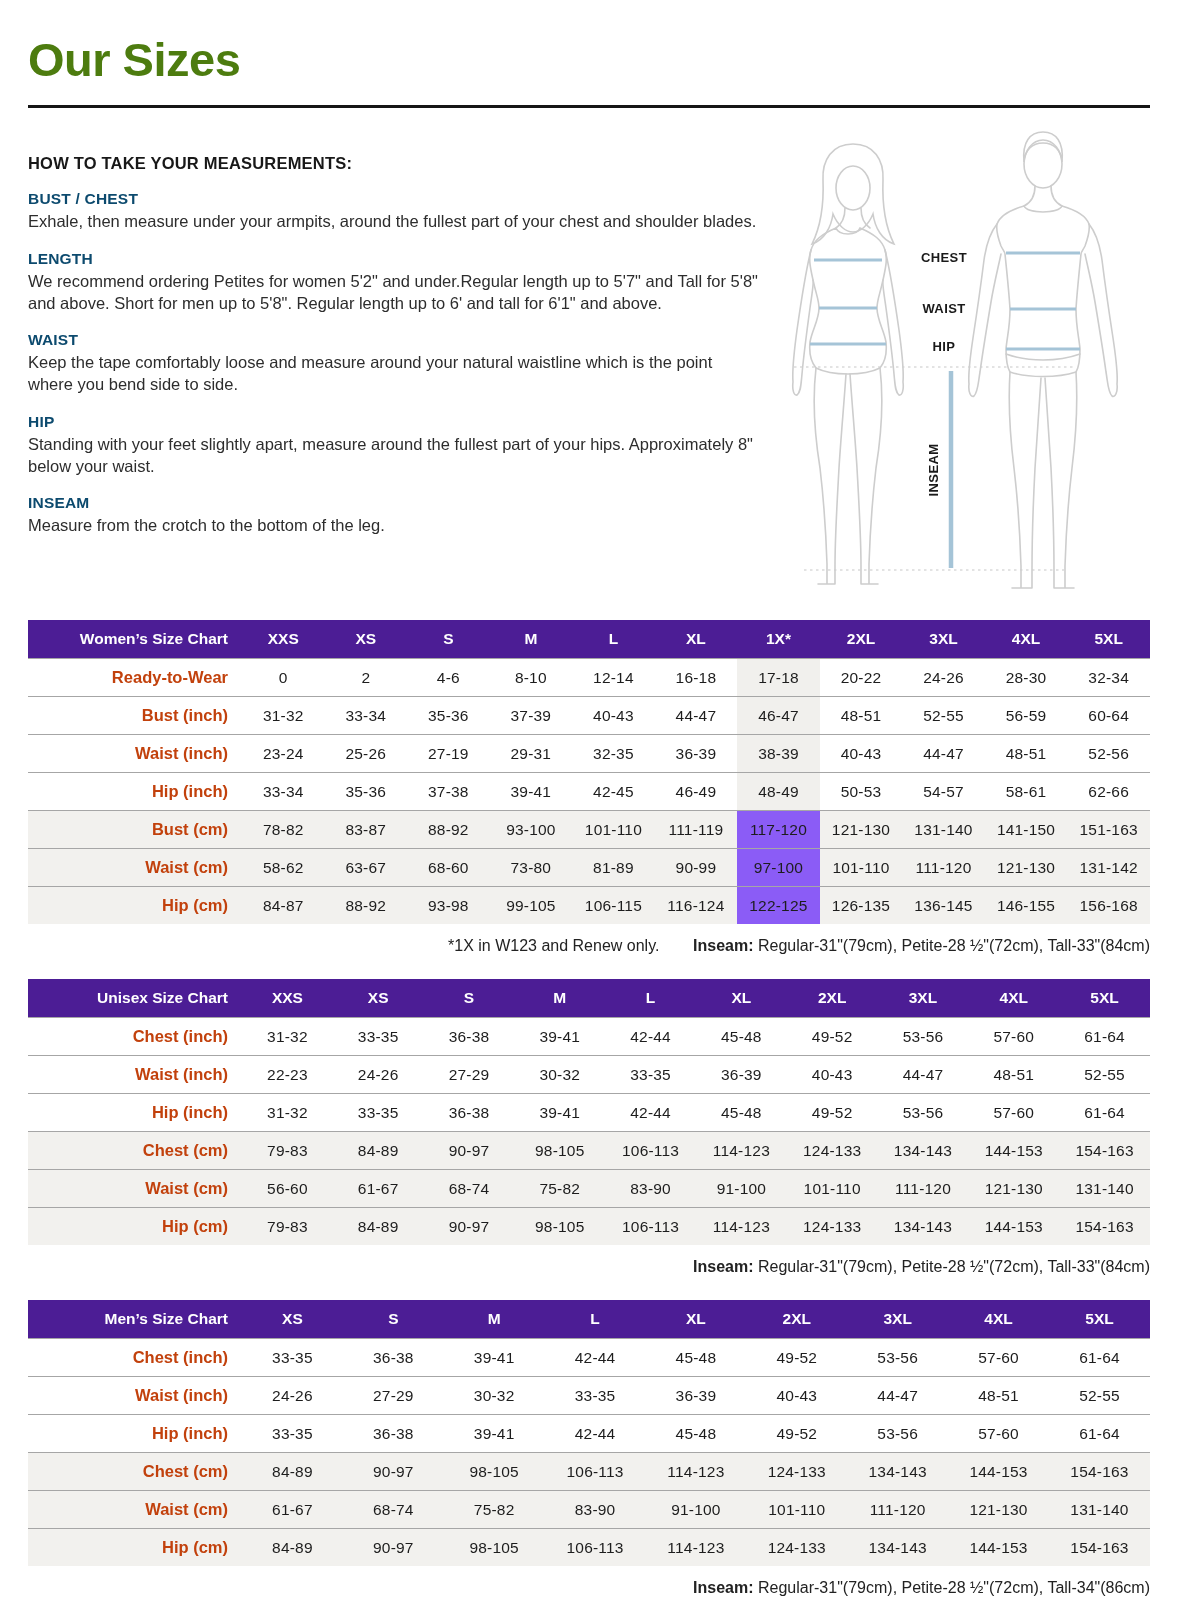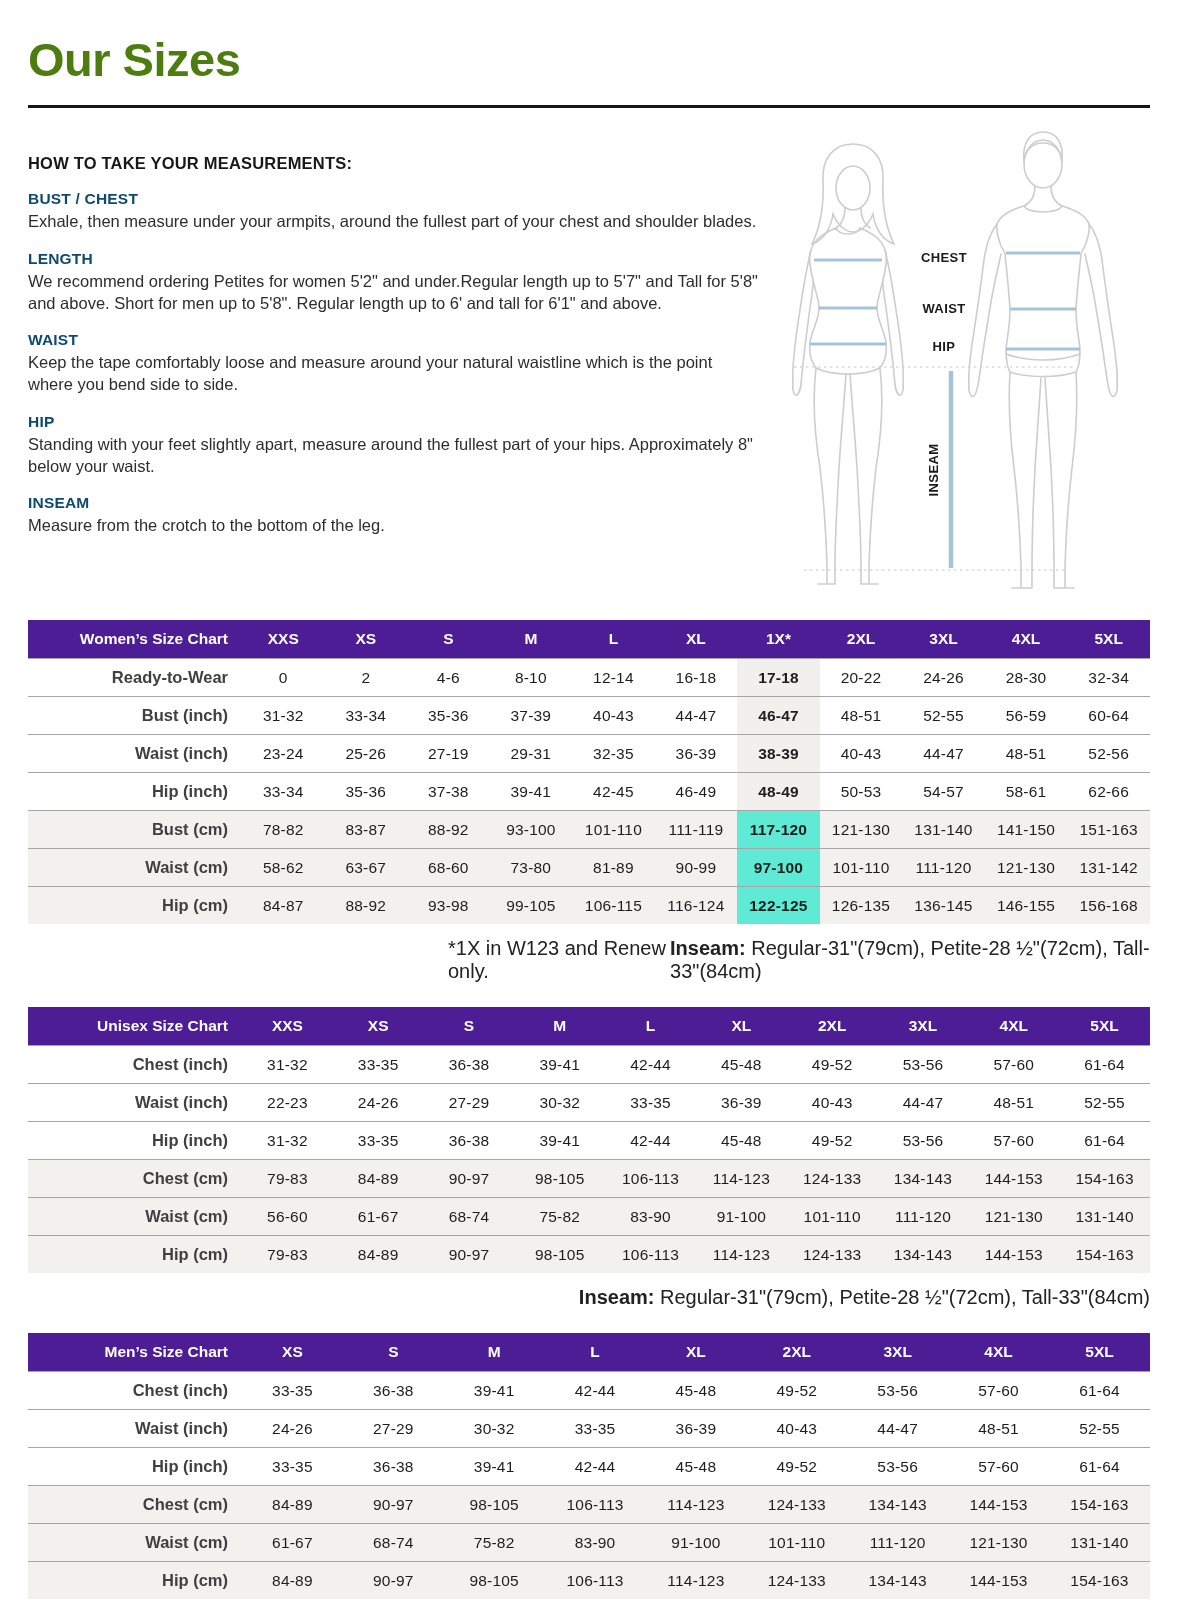--- a/index.html
+++ b/index.html
@@ -15,26 +15,26 @@
 
   .howto h2 { font-size:16.5px; font-weight:800; color:#181818; margin:36px 0 6px 0; letter-spacing:.2px; }
   .howto h3 { font-size:15.5px; font-weight:800; color:#0c4a6e; margin:17px 0 3px 0; letter-spacing:.2px; }
   .howto p { font-size:16.5px; line-height:1.32; color:#2d2d2d; margin:2px 0 8px 0; }
 
   .tbl-block { margin-top:24px; }
   table.size-table { width:1122px; border-collapse:collapse; table-layout:fixed; }
   table.size-table th { background:#4c1d95; color:#ffffff; font-weight:700; font-size:15.5px; height:38px; text-align:center; padding:0; }
   table.size-table th.tbl-title { text-align:right; padding-right:14px; width:200px; font-size:15.5px; }
   table.size-table td { text-align:center; font-size:15.5px; color:#1d1d1d; height:37px; border-top:1px solid #a6a6a6; padding:0 2px; letter-spacing:.2px; }
-  table.size-table td.row-label { text-align:right; font-weight:700; padding-right:14px; font-size:16.5px; color:#404040; letter-spacing:0; }
+  table.size-table td.row-label { text-align:right; font-weight:700; padding-right:14px; font-size:16.5px; color:#c2410c; letter-spacing:0; }
   table.size-table tr.shaded td { background:#f2f1ee; }
-  table.size-table tr td.hl { background:#f1f0ed;font-weight:bold; }
-  table.size-table tr.shaded td.hl { background:#5eead4; }
-
-  .fn-row { width:1122px; display:flex; align-items:baseline; font-size:20px; color:#222; margin-top:13px; }
+  table.size-table tr td.hl { background:#f1f0ed; }
+  table.size-table tr.shaded td.hl { background:#8b5cf6; }
+
+  .fn-row { width:1122px; display:flex; align-items:baseline; font-size:16px; color:#222; margin-top:13px; }
   .fn-left { margin-left:420px; }
   .fn-right { margin-left:auto; }
   .fn-right b { font-weight:700; }
 
   svg text { font-family:"Liberation Sans", sans-serif; font-weight:700; fill:#1a1a1a; font-size:13px; letter-spacing:.4px; }
 </style>
 </head>
 <body>
 
 <div class="page">

